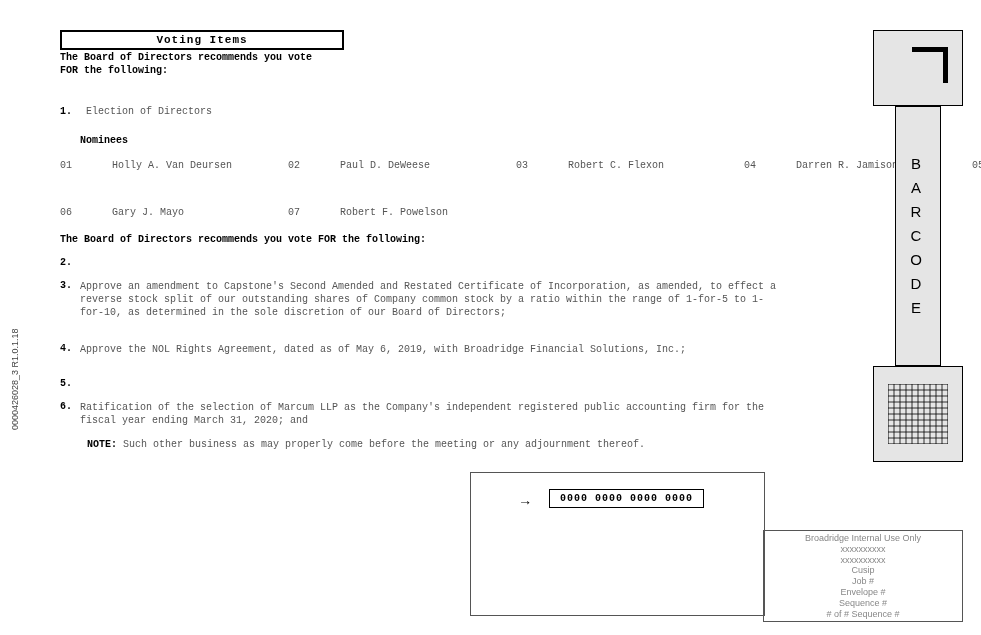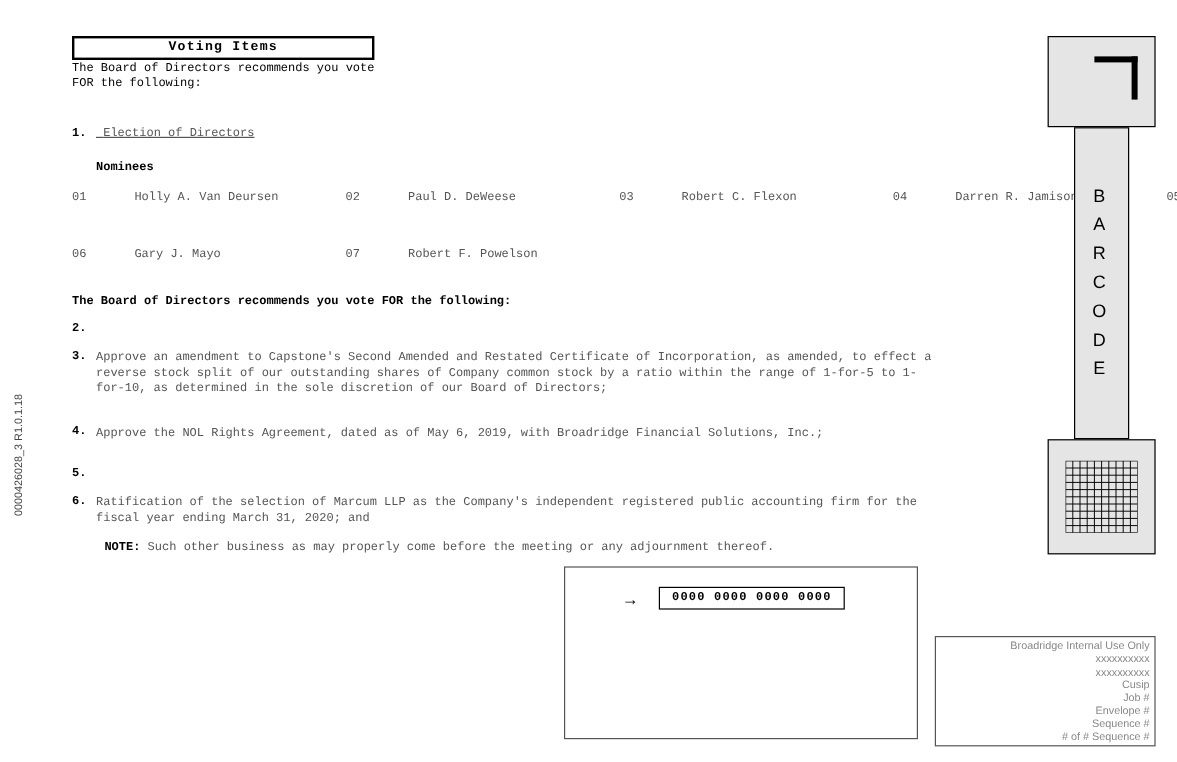--- a/index.html
+++ b/index.html
@@ -14,45 +14,45 @@
   }
   .main {
     position: absolute;
     left: 60px;
     top: 30px;
     width: 790px;
   }
   .title-box {
     border: 2px solid #000;
     padding: 2px 0;
-    width: 252px;
+    width: 284px;
     text-align: center;
     font-weight: bold;
     letter-spacing: 1px;
     font-size: 11px;
   }
   .recommend {
-    font-weight: normal;
+    font-weight: bold;
     margin-top: 2px;
     font-size: 10px;
     color: #000;
   }
-  .item1 { margin-top: 30px; color: #555; text-decoration: underline; }
+  .item1 { margin-top: 30px; color: #555; }
   .item1 .num { font-weight: bold; color: #000; display: inline-block; width: 20px; }
   .nominees-label { font-weight: bold; margin-top: 18px; margin-left: 20px; color: #000; }
   .nominees-grid {
     margin-top: 14px;
     display: grid;
     grid-template-columns: 16px 140px 16px 140px 16px 140px 16px 140px 16px 140px;
     row-gap: 2px;
     color: #555;
     gap: 36px;
   }
   .nominees-grid .nm { white-space: nowrap; }
-  .recommend2 { font-weight: bold; margin-top: 28px; color: #000; }
+  .recommend2 { font-weight: bold; margin-top: 16px; color: #000; }
   .prop { margin-top: 12px; display: flex; color: #555; }
   .prop .pn { font-weight: bold; color: #000; width: 20px; flex-shrink: 0; }
   .prop .pt { width: 700px; line-height: 1.3; }
   .note { margin-top: 12px; color: #555; padding-left: 27px; }
   .note b { color: #000; }
 
   .signbox {
     position: absolute;
     left: 470px;
     top: 472px;
@@ -119,26 +119,26 @@
     display: flex;
     align-items: center;
     justify-content: center;
   }
   .qr-svg { width: 60px; height: 60px; }
 
   .internal {
     position: absolute;
     right: 18px;
     top: 530px;
-    width: 184px;
+    width: 200px;
     border: 1px solid #555;
     font-family: Arial, sans-serif;
     font-size: 9px;
     color: #888;
-    text-align: right;
+    text-align: center;
     padding: 2px 4px;
     line-height: 1.2;
   }
   .internal .hdr { color: #888; }
 
   .leftlabel {
     position: absolute;
     left: 10px;
     top: 430px;
     transform: rotate(-90deg);

